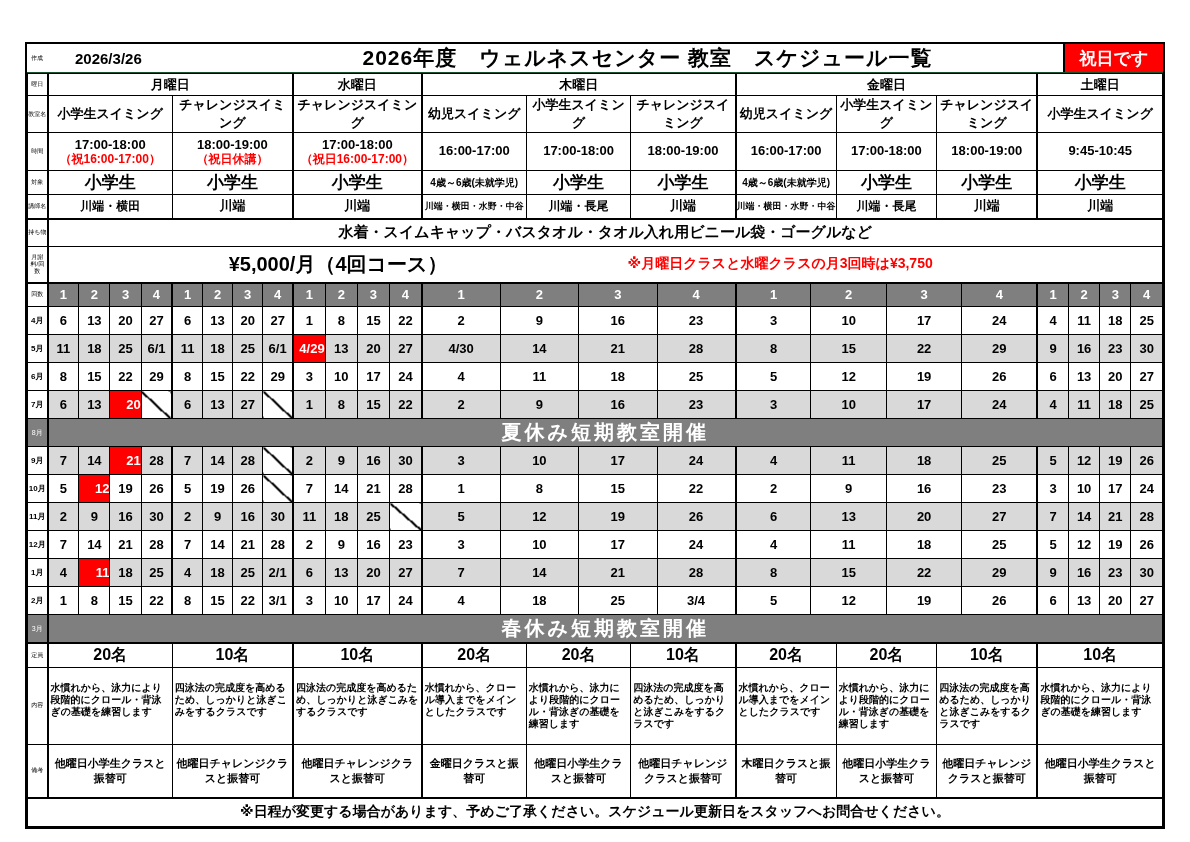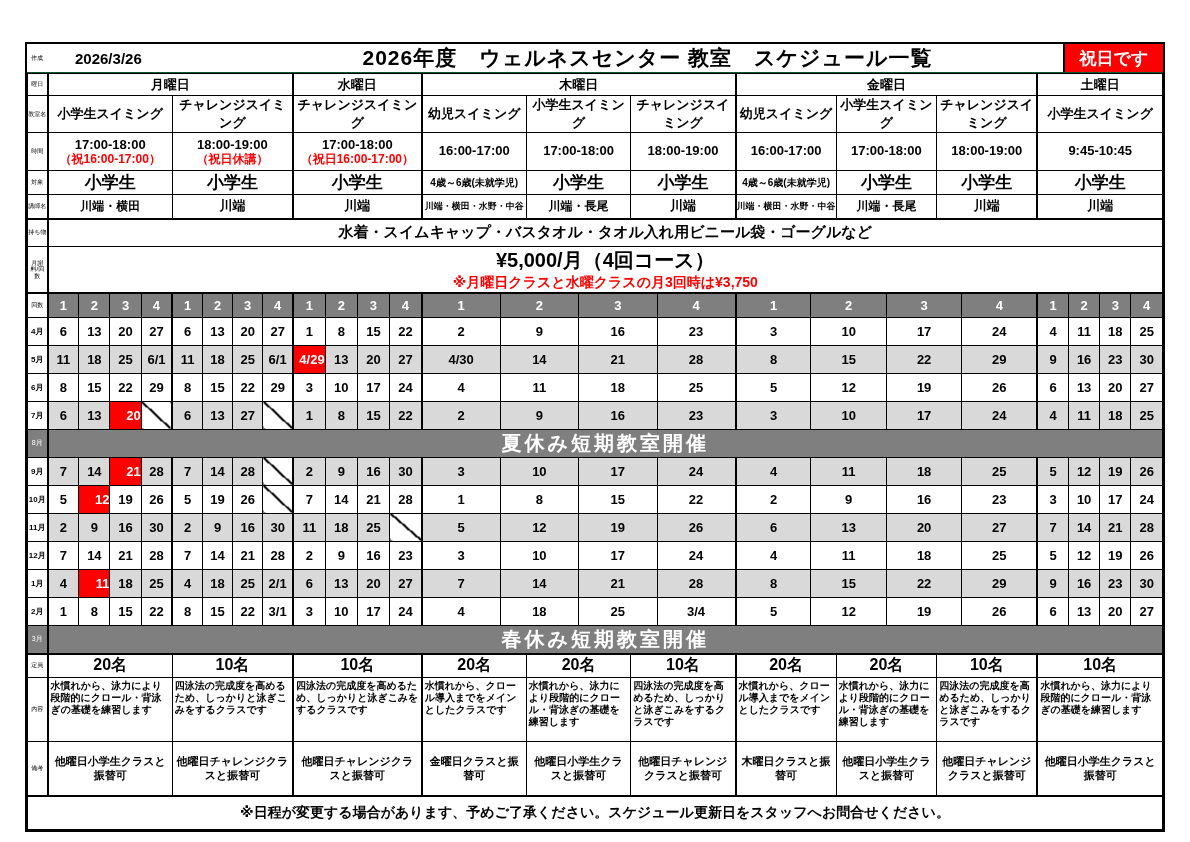--- a/index.html
+++ b/index.html
@@ -21,38 +21,38 @@
   .day{font-size:13px;font-weight:bold;}
   .cls{font-size:13px;font-weight:bold;}
   .time-main{font-size:13px;font-weight:bold;line-height:1.25;}
   .time-note{font-size:12px;font-weight:bold;color:#ff0000;line-height:1.1;}
   .tgt{font-size:17px;font-weight:bold;}
   .tgt.small{font-size:10px;}
   .ins{font-size:13px;font-weight:bold;}
   .ins.mid{font-size:12px;}
   .ins.small{font-size:9px;}
   .belong{font-size:15px;font-weight:bold;}
-  .fee-wrap{display:flex;align-items:center;width:100%;flex-direction:column;}
+  .fee-wrap{display:flex;align-items:center;width:100%;}
   .fee-main{width:52%;text-align:center;font-weight:bold;font-size:20px;}
   .fee-note{flex:1;text-align:left;font-weight:bold;font-size:14px;color:#ff0000;}
   .cnt{background:#7f7f7f;color:#fff;font-weight:bold;font-size:13px;}
   .num{font-size:13px;font-weight:bold;}
   tr.shade td.num{background:#d9d9d9;}
   td.hl{background:#ff0000 !important;color:#fff;text-align:right;}
   td.diag{background:#fff !important;background-image:linear-gradient(to top right,transparent calc(50% - 1px),#000 calc(50% - 1px),#000 calc(50% + 1px),transparent calc(50% + 1px)) !important;}
   .banner{background:#7f7f7f;color:#fff;font-weight:bold;font-size:20px;letter-spacing:3px;}
   .banner-lbl{background:#7f7f7f;color:#fff;font-size:7px;}
   .mlbl{font-size:8px;font-weight:bold;}
   .cap{font-size:16px;font-weight:bold;}
-  .desc{font-size:10px;font-weight:bold;text-align:left;vertical-align:top;padding:2px 2px;line-height:1.2;}
+  .desc{font-size:10px;font-weight:bold;text-align:left;vertical-align:top;padding:14px 2px;line-height:1.2;}
   .trf{font-size:11px;font-weight:bold;padding:2px;line-height:1.3;margin-top:24px;}
   .foot{font-size:14px;font-weight:bold;}
   tr.r-day{height:22px} tr.r-cls{height:24px} tr.r-time{height:38px} tr.r-tgt{height:22px}
   tr.r-ins{height:24px} tr.r-belong{height:28px} tr.r-fee{height:36px} tr.r-cnt{height:24px}
-  tr.r-month{height:28px} tr.r-cap{height:24px} tr.r-desc{height:64px} tr.r-trf{height:54px} tr.r-foot{height:34px}
+  tr.r-month{height:28px} tr.r-cap{height:24px} tr.r-desc{height:64px} tr.r-trf{height:54px} tr.r-foot{height:28px}
 </style>
 </head>
 <body>
 
 <div class="page">
   <div class="sheet">
     <div class="titlebar">
       <div class="corner-label">作成</div>
       <div class="created-date">2026/3/26</div>
       <div class="page-title">2026年度　ウェルネスセンター 教室　スケジュール一覧</div>

